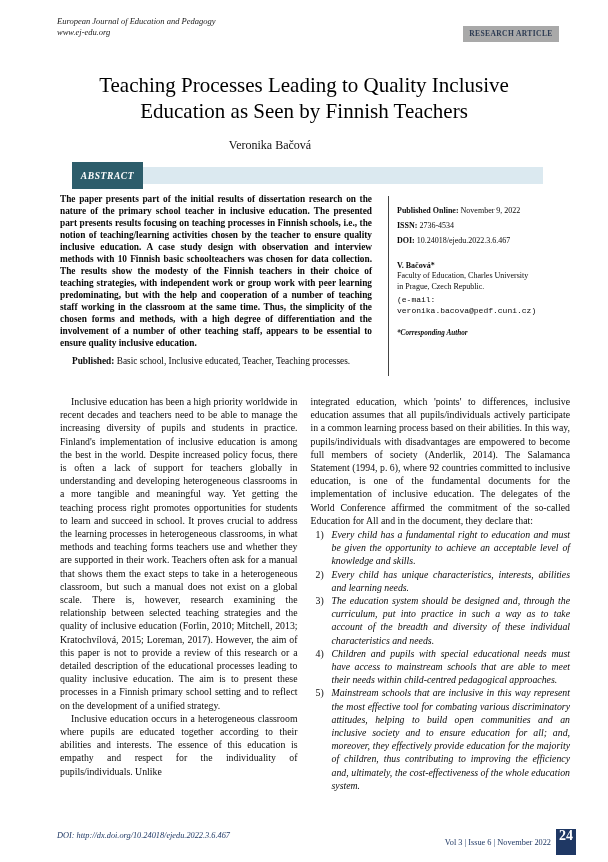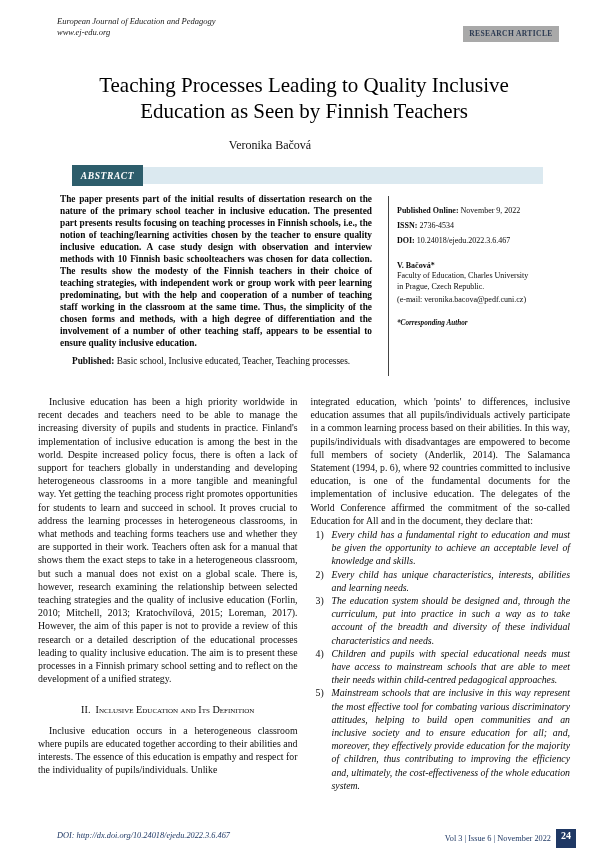--- a/index.html
+++ b/index.html
@@ -21,63 +21,63 @@
     font-weight:bold; font-size:7.5px; text-align:center; line-height:16px; letter-spacing:.4px;margin-top:24px;
   }
 
   
   .title { position:absolute; top:72px; left:70px; width:468px; text-align:center; font-size:21px; line-height:26px; color:#000; }
   .author { position:absolute; top:138px; left:0; width:540px; text-align:center; font-size:12px; color:#111; }
 
   
   .abstract-bar { position:absolute; top:165px; left:72px; width:471px; height:21px; display:flex; align-items:center; }
   .abstract-label {
-    background:var(--teal,#2d5d6b); color:#fff; height:21px; width:71px;
+    background:var(--teal,#2d5d6b); color:#fff; height:27px; width:71px;
     font-weight:bold; font-style:italic; font-size:9.5px; letter-spacing:.6px;
     display:flex; align-items:center; justify-content:center;
   }
   .abstract-strip { background:var(--strip,#dbe9f0); height:17px; flex:1; }
 
   
   .abstract-text {
     position:absolute; top:193px; left:60px; width:312px;
     font-weight:bold; font-size:9.3px; line-height:12px; text-align:justify;
   }
   .vdivider { position:absolute; left:388px; top:196px; width:1px; height:180px; background:#444; }
 
   .sidebar { position:absolute; left:397px; top:206px; width:150px; font-size:8px; line-height:10.5px; }
   .sb-row { margin-bottom:4.5px; }
   .sb-row b { font-weight:bold; }
   .sb-author { margin-top:14px; }
-  .sb-email { margin-top:3px; }
+  .sb-email { margin-top:3px;font-family:Liberation Mono, monospace; }
   .sb-corresponding { margin-top:12px; font-weight:bold; font-style:italic; font-size:7.2px; }
 
   .keywords { position:absolute; top:356px; left:72px; width:312px; font-size:9.3px; }
   .keywords b { font-weight:bold; }
 
   
   .columns { position:absolute; top:395px; left:38px; width:532px; display:flex; gap:13px; font-size:9.8px; line-height:13.2px; }
   .col { width:259.5px; }
   .sec-heading { text-align:center; font-variant:small-caps; font-size:10.2px; margin:3px 0 7px 0; }
   .sec-heading.second { margin-top:18px; }
   .col p { text-align:justify; }
-  .col p.indent { text-indent:11px; }
+  .col p.indent { text-indent:11px;margin-left:22px; }
 
   .numlist { margin-top:1px; }
   .numlist .item { display:flex; }
   .numlist .num { width:21px; padding-left:5px; flex:0 0 auto; }
   .numlist .itext { flex:1; text-align:justify;font-style:italic; }
 
   
   .footer-doi { position:absolute; left:57px; top:831px; font-style:italic; font-size:8.3px; color:var(--navy,#1f3864); }
   .footer-right { position:absolute; right:32px; top:829px; display:flex; align-items:center; gap:5px; }
   .footer-issue { font-size:8.3px; color:var(--navy,#1f3864); }
   .footer-page {
-    background:var(--navy,#1f3864); color:#fff; font-size:10px; font-weight:bold;
-    width:20px; height:19px; text-align:center; line-height:13px;
+    background:var(--navy,#1f3864); color:#fff; font-size:14px; font-weight:bold;
+    width:20px; height:26px; text-align:center; line-height:13px;
   }
 </style>
 </head>
 <body>
 
 <div class="page">
 
   <div class="journal-info">
     <div>European Journal of Education and Pedagogy</div>
     <div>www.ej-edu.org</div>
@@ -119,21 +119,20 @@
     <div class="sb-corresponding">*Corresponding Author</div>
   </div>
 
   <div class="keywords">
     <b>Published:</b><span> Basic school, Inclusive educated, Teacher, Teaching processes.</span>
   </div>
 
   <div class="columns">
     <div class="col">
       <p class="indent">Inclusive education has been a high priority worldwide in recent decades and teachers need to be able to manage the increasing diversity of pupils and students in practice. Finland's implementation of inclusive education is among the best in the world. Despite increased policy focus, there is often a lack of support for teachers globally in understanding and developing heterogeneous classrooms in a more tangible and meaningful way. Yet getting the teaching process right promotes opportunities for students to learn and succeed in school. It proves crucial to address the learning processes in heterogeneous classrooms, in what methods and teaching forms teachers use and whether they are supported in their work. Teachers often ask for a manual that shows them the exact steps to take in a heterogeneous classroom, but such a manual does not exist on a global scale. There is, however, research examining the relationship between selected teaching strategies and the quality of inclusive education (Forlin, 2010; Mitchell, 2013; Kratochvílová, 2015; Loreman, 2017). However, the aim of this paper is not to provide a review of this research or a detailed description of the educational processes leading to quality inclusive education. The aim is to present these processes in a Finnish primary school setting and to reflect on the development of a unified strategy.</p>
-      <div class="sec-heading second">II. Inclusive Education and Its Definition</div>
       <p class="indent">Inclusive education occurs in a heterogeneous classroom where pupils are educated together according to their abilities and interests. The essence of this education is empathy and respect for the individuality of pupils/individuals. Unlike</p>
     </div>
     <div class="col">
       <p>integrated education, which 'points' to differences, inclusive education assumes that all pupils/individuals actively participate in a common learning process based on their abilities. In this way, pupils/individuals with disadvantages are empowered to become full members of society (Anderlik, 2014). The Salamanca Statement (1994, p. 6), where 92 countries committed to inclusive education, is one of the fundamental documents for the implementation of inclusive education. The delegates of the World Conference affirmed the commitment of the so-called Education for All and in the document, they declare that:</p>
       <div class="numlist">
         <div class="item">
           <span class="num">1)</span>
           <span class="itext">Every child has a fundamental right to education and must be given the opportunity to achieve an acceptable level of knowledge and skills.</span>
         </div>
         <div class="item">

